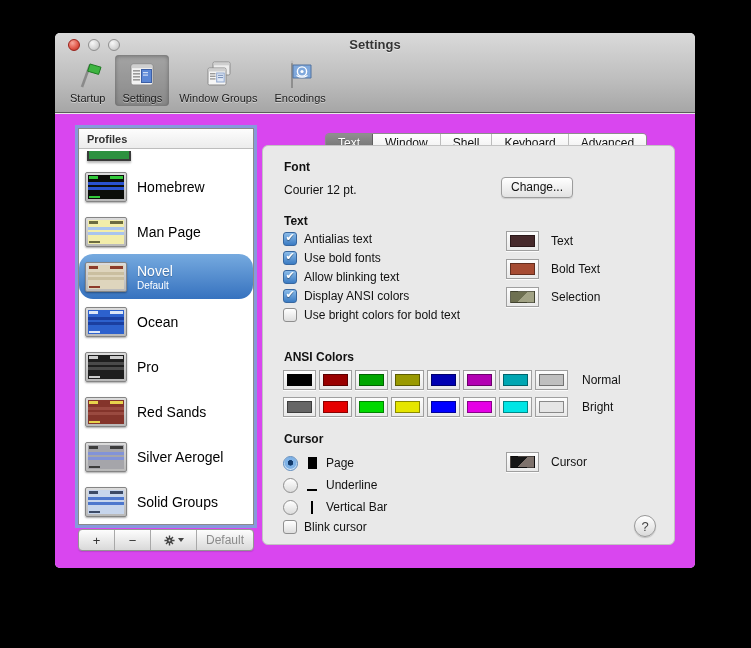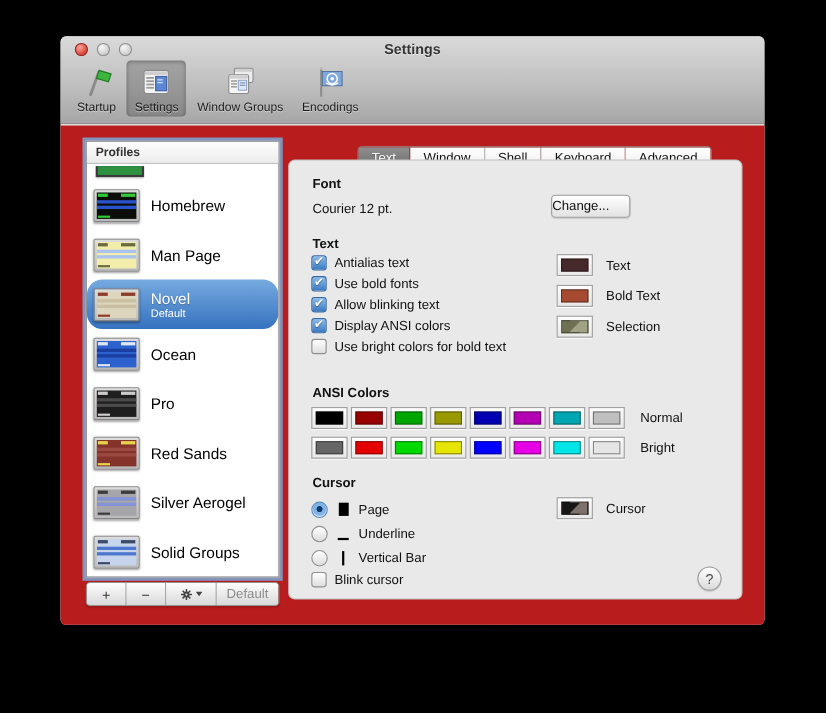--- a/index.html
+++ b/index.html
@@ -16,21 +16,21 @@
   .light.red  { background:radial-gradient(circle at 35% 30%, #f7a79c, #e25a4c 55%, #b12b20); border:1px solid #992019; }
   .light.grey { background:radial-gradient(circle at 35% 30%, #f7f7f7, #d5d5d5 60%, #b3b3b3); border:1px solid #8f8f8f; }
   .wtitle { position:absolute; top:4px; left:0; right:0; text-align:center; font-size:13px; font-weight:bold;
             color:#353535; text-shadow:0 1px 0 rgba(255,255,255,.55); }
   .toolbar { position:absolute; top:22px; left:8px; display:flex; align-items:flex-end; gap:3px; }
   .tb-item { display:flex; flex-direction:column; align-items:center; padding:4px 7px 2px; border-radius:4px; }
   .tb-item.selected { background:rgba(0,0,0,.20); box-shadow:inset 0 1px 4px rgba(0,0,0,.35); }
   .tb-icon { width:32px; height:32px; }
   .tb-label { font-size:11px; color:#1c1c1c; text-shadow:0 1px 0 rgba(255,255,255,.45); margin-top:1px; white-space:nowrap; }
 
-  .content { position:absolute; top:81px; left:0; right:0; bottom:0; background:#b91c1c; border-radius:0 0 5px 5px;text-decoration:underline; }
+  .content { position:absolute; top:81px; left:0; right:0; bottom:0; background:#d946ef; border-radius:0 0 5px 5px;text-decoration:underline; }
 
   
   .sidebar { position:absolute; left:23px; top:14px; width:176px; height:397px; background:#fff;
              border:1px solid #8a8a8a; box-shadow:0 0 0 3px rgba(120,168,216,.85); }
   .side-header { height:20px; line-height:20px; padding-left:8px; font-size:11px; font-weight:600; color:#333;
                  background:linear-gradient(#fdfdfd,#ececec); border-bottom:1px solid #bdbdbd; }
   .partial { width:44px; height:10px; margin:2px 0 2px 8px; background:#3a3a3a; padding:0 2px 2px 2px;
              box-shadow:0 2px 2px rgba(0,0,0,.28); }
   .partial-fill { width:100%; height:100%; }
   .profile-list { position:absolute; top:35px; left:0; right:0; bottom:0; overflow:hidden; }
@@ -68,21 +68,21 @@
   .tab.selected { background:linear-gradient(#8f8f8f,#6c6c6c); color:#fff; border-right-color:#606060;
                   text-shadow:0 1px 1px rgba(0,0,0,.3); }
 
   
   .gbox { position:absolute; left:207px; top:31px; width:413px; height:400px; background:#e9e9e9;
           border:1px solid #c2c2c2; border-radius:6px; }
   .sec-h { position:absolute; font-size:12px; font-weight:bold; color:#111; }
   .plain { position:absolute; font-size:12px; color:#111; }
 
   .btn { position:absolute; border:1px solid #9c9c9c; border-radius:4px; background:linear-gradient(#fff,#e2e2e2);
-         font-size:12px; color:#111; text-align:left; box-shadow:0 1px 1px rgba(0,0,0,.12); }
+         font-size:12px; color:#111; text-align:center; box-shadow:0 1px 1px rgba(0,0,0,.12); }
   .change-btn { left:238px; top:31px; width:72px; height:21px; line-height:19px; }
 
   .cb-list { position:absolute; left:20px; top:86px; }
   .cb-row { height:19px; display:flex; gap:7px; }
   .cb { width:14px; height:14px; border-radius:3px; border:1px solid #8f8f8f; background:linear-gradient(#fff,#dedede);
         display:flex; align-items:center; justify-content:center; flex:0 0 14px; }
   .cb.checked { background:linear-gradient(#8cbce9,#3a7bc3); border-color:#3767a0; }
   .cb.checked::after { content:"✔"; color:#fff; font-size:11px; margin-top:-3px; text-shadow:0 1px 1px rgba(0,0,0,.4); }
   .cb-label, .radio-label, .well-label, .ansi-label { font-size:12px; color:#111; }
 

